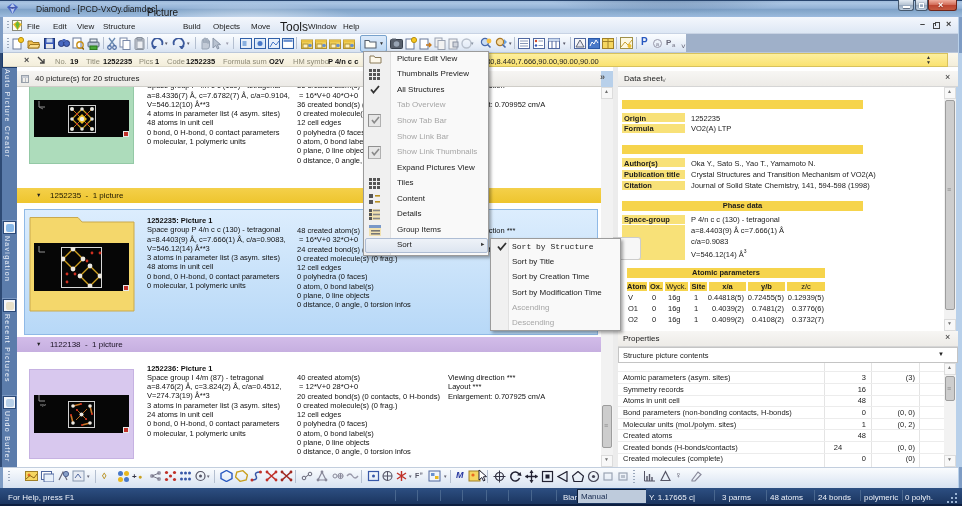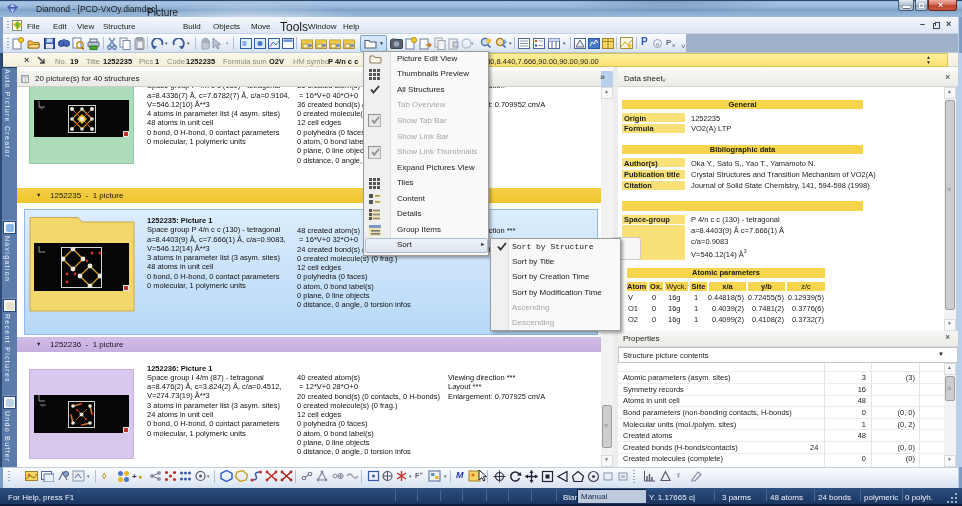--- a/index.html
+++ b/index.html
@@ -265,21 +265,21 @@
 <div style="position:absolute;left:269px;top:56.5px;font-size:7.5px;line-height:9.5px;white-space:pre;color:#111;font-weight:bold;z-index:7;">O2V</div>
 <div style="position:absolute;left:293px;top:56.5px;font-size:7.5px;line-height:9.5px;white-space:pre;color:#8d8a76;z-index:7;">HM symbol</div>
 <div style="position:absolute;left:328px;top:56.5px;font-size:7.5px;line-height:9.5px;white-space:pre;color:#111;font-weight:bold;z-index:7;">P 4/n c c</div>
 <div style="position:absolute;left:437px;top:53px;width:511px;height:14px;background:linear-gradient(180deg,#fdef9e,#fae270);border:1px solid #d8c25c;z-index:6;"></div>
 <div style="position:absolute;left:482px;top:56.5px;font-size:7.5px;line-height:9.5px;white-space:pre;color:#222;z-index:7;">130,8.440,7.666,90.00,90.00,90.00</div>
 <div style="position:absolute;left:926px;top:53.5px;font-size:5px;line-height:7px;white-space:pre;color:#333;z-index:7;">▲</div>
 <div style="position:absolute;left:926px;top:58.5px;font-size:5px;line-height:7px;white-space:pre;color:#333;z-index:7;">▼</div>
 <div style="position:absolute;left:17px;top:67px;width:941px;height:4px;background:#fff;z-index:6;"></div>
 <div style="position:absolute;left:17px;top:71px;width:584px;height:16px;background:linear-gradient(180deg,#f6f5f3,#eceae6);border-bottom:1px solid #cfcdc8;z-index:6;"></div>
 <div style="position:absolute;left:21px;top:75px;width:8px;height:8px;z-index:7;border:1px solid #98a0aa;background:linear-gradient(#c8ccd4 2px,transparent 2px),repeating-linear-gradient(90deg,#b8bcc4 0 1px,transparent 1px 3px);"></div>
-<div style="position:absolute;left:35px;top:74px;font-size:8px;line-height:10px;white-space:pre;color:#1a1a1a;z-index:7;">20 picture(s) for 40 structures</div>
+<div style="position:absolute;left:35px;top:74px;font-size:8px;line-height:10px;white-space:pre;color:#1a1a1a;z-index:7;">40 picture(s) for 20 structures</div>
 <div style="position:absolute;left:600px;top:72px;font-size:9px;line-height:11px;white-space:pre;color:#555;font-weight:bold;z-index:7;">»</div>
 <div style="position:absolute;left:613px;top:67px;width:5px;height:400px;background:#ececec;z-index:6;"></div>
 <div style="position:absolute;left:17px;top:87px;width:584px;height:380px;background:#fff;"></div>
 <div style="position:absolute;left:29px;top:73px;width:105px;height:91px;background:#addcbb;border:1px solid #94c9a6;"></div>
 <div style="position:absolute;left:34px;top:100px;width:95px;height:37px;background:#060606;"></div>
 <div style="position:absolute;left:68px;top:105px;width:28px;height:28px;border:1px solid #cfcfcf;"></div>
 <svg style="position:absolute;left:68px;top:105px;width:28px;height:28px;" viewBox="0 0 28 28">
       <path d="M14,4 L24,14 14,24 4,14 Z" fill="none" stroke="#d0a020" stroke-width="1.2"></path>
       <path d="M4,4 L24,24 M24,4 L4,24" stroke="#c07818" stroke-width="1"></path>
       <path d="M14,9 L19,14 14,19 9,14 Z" fill="#e8b820"></path>
@@ -334,21 +334,21 @@
     </svg>
 <svg style="position:absolute;left:38px;top:246px;width:9px;height:9px;" viewBox="0 0 9 9">
       <path d="M1,0 L1,6 M1,6 L7,6" stroke="#909090"></path>
     </svg>
 <div style="position:absolute;left:123px;top:285px;width:6px;height:6px;background:#c03028;border:1px solid #e8e8e8;"></div>
 <div style="position:absolute;left:147px;top:216px;width:150px;font-size:7.5px;line-height:9.3px;white-space:pre;color:#111;"><b>1252235: Picture 1</b><br>Space group P 4/n c c (130) - tetragonal<br>a=8.4403(9) Å, c=7.666(1) Å, c/a=0.9083,<br>V=546.12(14) Å**3<br>3 atoms in parameter list (3 asym. sites)<br>48 atoms in unit cell<br>0 bond, 0 H-bond, 0 contact parameters<br>0 molecular, 1 polymeric units</div>
 <div style="position:absolute;left:297px;top:226px;width:150px;font-size:7.5px;line-height:9.3px;white-space:pre;color:#111;">48 created atom(s)<br> = 16*V+0 32*O+0<br>24 created bond(s) (0 contacts, 0 H-bonds)<br>0 created molecule(s) (0 frag.)<br>12 cell edges<br>0 polyhedra (0 faces)<br>0 atom, 0 bond label(s)<br>0 plane, 0 line objects<br>0 distance, 0 angle, 0 torsion infos</div>
 <div style="position:absolute;left:448px;top:226px;width:150px;font-size:7.5px;line-height:9.3px;white-space:pre;color:#111;">Viewing direction ***<br>Layout ***<br>Enlargement: 0.709952 cm/A</div>
 <div style="position:absolute;left:17px;top:337px;width:584px;height:15px;background:linear-gradient(180deg,#d2bce9,#c6afe0);"></div>
 <div style="position:absolute;left:36px;top:341px;font-size:5.5px;line-height:7.5px;white-space:pre;color:#222;">▼</div>
-<div style="position:absolute;left:50px;top:339.5px;font-size:8px;line-height:10px;white-space:pre;color:#1a1222;">1252236  -  1 picture</div>
+<div style="position:absolute;left:50px;top:339.5px;font-size:8px;line-height:10px;white-space:pre;color:#1a1222;">1122138  -  1 picture</div>
 <div style="position:absolute;left:29px;top:369px;width:105px;height:90px;background:#d8c8ee;border:1px solid #c6b2e2;"></div>
 <div style="position:absolute;left:34px;top:395px;width:95px;height:38px;background:#060606;"></div>
 <div style="position:absolute;left:68px;top:401px;width:27px;height:27px;border:1px solid #d0d0d0;"></div>
 <svg style="position:absolute;left:68px;top:401px;width:27px;height:27px;" viewBox="0 0 27 27">
       <path d="M5,5 L13,3 M22,5 L24,13 M22,22 L14,24 M5,22 L3,14" stroke="#c87828" stroke-width="1.6"></path>
       <path d="M8,8 L19,19 M19,8 L8,19" stroke="#b86820" stroke-width="1"></path>
       <circle cx="5" cy="5" r="1.8" fill="#ece8e0"></circle>
       <circle cx="22" cy="5" r="1.8" fill="#ece8e0"></circle>
       <circle cx="5" cy="22" r="1.8" fill="#ece8e0"></circle>
       <circle cx="22" cy="22" r="1.8" fill="#ece8e0"></circle>
@@ -374,39 +374,38 @@
 <div style="position:absolute;left:601px;top:455px;width:12px;height:12px;background:#f8f8f8;border:1px solid #dcdcdc;"></div>
 <div style="position:absolute;left:604px;top:456px;font-size:5px;line-height:7px;white-space:pre;color:#707070;">▼</div>
 <div style="position:absolute;left:602px;top:405px;width:10px;height:43px;background:#cdcdcd;border:1px solid #9d9d9d;border-radius:2px;"></div>
 <div style="position:absolute;left:604px;top:421px;font-size:7px;line-height:9px;white-space:pre;color:#8a8a8a;">≡</div>
 <div style="position:absolute;left:618px;top:71px;width:340px;height:16px;background:linear-gradient(180deg,#f7f6f4,#edebe7);border-bottom:1px solid #d5d5d5;"></div>
 <div style="position:absolute;left:624px;top:74px;font-size:8px;line-height:10px;white-space:pre;color:#1a1a1a;">Data sheet</div>
 <div style="position:absolute;left:662px;top:76px;font-size:7px;line-height:9px;white-space:pre;color:#777;">˅</div>
 <div style="position:absolute;left:945px;top:72px;font-size:9px;line-height:11px;white-space:pre;color:#333;">×</div>
 <div style="position:absolute;left:618px;top:87px;width:326px;height:244px;background:#fff;"></div>
 <div style="position:absolute;left:622px;top:99.5px;width:241px;height:9.5px;background:#f6d44c;"></div>
-<div style="position:absolute;left:622px;top:99.5px;width:241px;height:9.5px;text-align:center;font-size:7.5px;line-height:9.5px;font-weight:bold;color:#1a1a1a;">General</div>
 <div style="position:absolute;left:622px;top:113px;width:63px;height:9px;background:#f8e178;"></div>
 <div style="position:absolute;left:624px;top:113.5px;font-size:7.5px;line-height:9.5px;white-space:pre;color:#1a1a1a;font-weight:bold;">Origin</div>
 <div style="position:absolute;left:691px;top:113.5px;font-size:7.5px;line-height:9.5px;white-space:pre;color:#1a1a1a;">1252235</div>
 <div style="position:absolute;left:622px;top:123.5px;width:63px;height:9px;background:#f8e178;"></div>
 <div style="position:absolute;left:624px;top:124.0px;font-size:7.5px;line-height:9.5px;white-space:pre;color:#1a1a1a;font-weight:bold;">Formula</div>
 <div style="position:absolute;left:691px;top:124.0px;font-size:7.5px;line-height:9.5px;white-space:pre;color:#1a1a1a;">VO2(A) LTP</div>
 <div style="position:absolute;left:622px;top:144.5px;width:241px;height:9.5px;background:#f6d44c;"></div>
-<div style="position:absolute;left:622px;top:144.5px;width:241px;height:9.5px;text-align:center;font-size:7.5px;line-height:9.5px;font-weight:bold;color:#1a1a1a;">Bibliographic data</div>
 <div style="position:absolute;left:622px;top:158px;width:63px;height:9px;background:#f8e178;"></div>
 <div style="position:absolute;left:624px;top:158.5px;font-size:7.5px;line-height:9.5px;white-space:pre;color:#1a1a1a;font-weight:bold;">Author(s)</div>
 <div style="position:absolute;left:691px;top:158.5px;font-size:7.5px;line-height:9.5px;white-space:pre;color:#1a1a1a;">Oka Y., Sato S., Yao T., Yamamoto N.</div>
 <div style="position:absolute;left:622px;top:169.5px;width:63px;height:9px;background:#f8e178;"></div>
 <div style="position:absolute;left:624px;top:170.0px;font-size:7.5px;line-height:9.5px;white-space:pre;color:#1a1a1a;font-weight:bold;">Publication title</div>
 <div style="position:absolute;left:691px;top:170.0px;font-size:7.5px;line-height:9.5px;white-space:pre;color:#1a1a1a;">Crystal Structures and Transition Mechanism of VO2(A)</div>
 <div style="position:absolute;left:622px;top:180.5px;width:63px;height:9px;background:#f8e178;"></div>
 <div style="position:absolute;left:624px;top:181.0px;font-size:7.5px;line-height:9.5px;white-space:pre;color:#1a1a1a;font-weight:bold;">Citation</div>
 <div style="position:absolute;left:691px;top:181.0px;font-size:7.5px;line-height:9.5px;white-space:pre;color:#1a1a1a;">Journal of Solid State Chemistry, 141, 594-598 (1998)</div>
 <div style="position:absolute;left:622px;top:201px;width:241px;height:9.5px;background:#f6d44c;"></div>
+<div style="position:absolute;left:622px;top:201px;width:241px;height:9.5px;text-align:center;font-size:7.5px;line-height:9.5px;font-weight:bold;color:#1a1a1a;">Phase data</div>
 <div style="position:absolute;left:622px;top:214.5px;width:63px;height:9px;background:#f8e178;"></div>
 <div style="position:absolute;left:624px;top:215.0px;font-size:7.5px;line-height:9.5px;white-space:pre;color:#1a1a1a;font-weight:bold;">Space-group</div>
 <div style="position:absolute;left:691px;top:215.0px;font-size:7.5px;line-height:9.5px;white-space:pre;color:#1a1a1a;">P 4/n c c (130) - tetragonal</div>
 <div style="position:absolute;left:622px;top:224.5px;width:63px;height:35px;background:#f8e178;"></div>
 <div style="position:absolute;left:624px;top:237px;font-size:7.5px;line-height:9.5px;white-space:pre;color:#1a1a1a;font-weight:bold;">Cell</div>
 <div style="position:absolute;left:691px;top:225.5px;font-size:7.5px;line-height:9.5px;white-space:pre;color:#1a1a1a;">a=8.4403(9) Å c=7.666(1) Å</div>
 <div style="position:absolute;left:691px;top:236.5px;font-size:7.5px;line-height:9.5px;white-space:pre;color:#1a1a1a;">c/a=0.9083</div>
 <div style="position:absolute;left:691px;top:247.5px;font-size:7.5px;white-space:pre;color:#1a1a1a;">V=546.12(14) Å<sup style="font-size:5px">3</sup></div>
 <div style="position:absolute;left:627px;top:268px;width:198px;height:9.5px;background:#f6d44c;"></div>
 <div style="position:absolute;left:627px;top:268px;width:198px;height:9.5px;text-align:center;font-size:7.5px;line-height:9.5px;font-weight:bold;color:#1a1a1a;">Atomic parameters</div>
@@ -482,21 +481,21 @@
 <div style="position:absolute;left:618px;top:417.79999999999995px;width:326px;height:1px;background:#ececec;"></div>
 <div style="position:absolute;left:623px;top:419.59999999999997px;font-size:7.5px;line-height:9.5px;white-space:pre;color:#1a1a1a;">Molecular units (mol./polym. sites)</div>
 <div style="position:absolute;left:810px;top:419.59999999999997px;width:56px;text-align:right;font-size:7.5px;white-space:pre;color:#1a1a1a;">1</div>
 <div style="position:absolute;left:855px;top:419.59999999999997px;width:60px;text-align:right;font-size:7.5px;white-space:pre;color:#1a1a1a;">(0, 2)</div>
 <div style="position:absolute;left:618px;top:429.4px;width:326px;height:1px;background:#ececec;"></div>
 <div style="position:absolute;left:623px;top:431.2px;font-size:7.5px;line-height:9.5px;white-space:pre;color:#1a1a1a;">Created atoms</div>
 <div style="position:absolute;left:810px;top:431.2px;width:56px;text-align:right;font-size:7.5px;white-space:pre;color:#1a1a1a;">48</div>
 <div style="position:absolute;left:855px;top:431.2px;width:60px;text-align:right;font-size:7.5px;white-space:pre;color:#1a1a1a;"></div>
 <div style="position:absolute;left:618px;top:441.0px;width:326px;height:1px;background:#ececec;"></div>
 <div style="position:absolute;left:623px;top:442.8px;font-size:7.5px;line-height:9.5px;white-space:pre;color:#1a1a1a;">Created bonds (H-bonds/contacts)</div>
-<div style="position:absolute;left:810px;top:442.8px;width:56px;text-align:left;font-size:7.5px;white-space:pre;color:#1a1a1a;">24</div>
+<div style="position:absolute;left:810px;top:442.8px;width:56px;text-align:center;font-size:7.5px;white-space:pre;color:#1a1a1a;">24</div>
 <div style="position:absolute;left:855px;top:442.8px;width:60px;text-align:right;font-size:7.5px;white-space:pre;color:#1a1a1a;">(0, 0)</div>
 <div style="position:absolute;left:618px;top:452.59999999999997px;width:326px;height:1px;background:#ececec;"></div>
 <div style="position:absolute;left:623px;top:454.4px;font-size:7.5px;line-height:9.5px;white-space:pre;color:#1a1a1a;">Created molecules (complete)</div>
 <div style="position:absolute;left:810px;top:454.4px;width:56px;text-align:right;font-size:7.5px;white-space:pre;color:#1a1a1a;">0</div>
 <div style="position:absolute;left:855px;top:454.4px;width:60px;text-align:right;font-size:7.5px;white-space:pre;color:#1a1a1a;">(0)</div>
 <div style="position:absolute;left:944px;top:363px;width:12px;height:104px;background:#f2f2f2;"></div>
 <div style="position:absolute;left:944px;top:363px;width:12px;height:12px;background:#f8f8f8;border:1px solid #dcdcdc;"></div>
 <div style="position:absolute;left:947px;top:364px;font-size:5px;line-height:7px;white-space:pre;color:#707070;">▲</div>
 <div style="position:absolute;left:944px;top:455px;width:12px;height:12px;background:#f8f8f8;border:1px solid #dcdcdc;"></div>
 <div style="position:absolute;left:947px;top:456px;font-size:5px;line-height:7px;white-space:pre;color:#707070;">▼</div>

